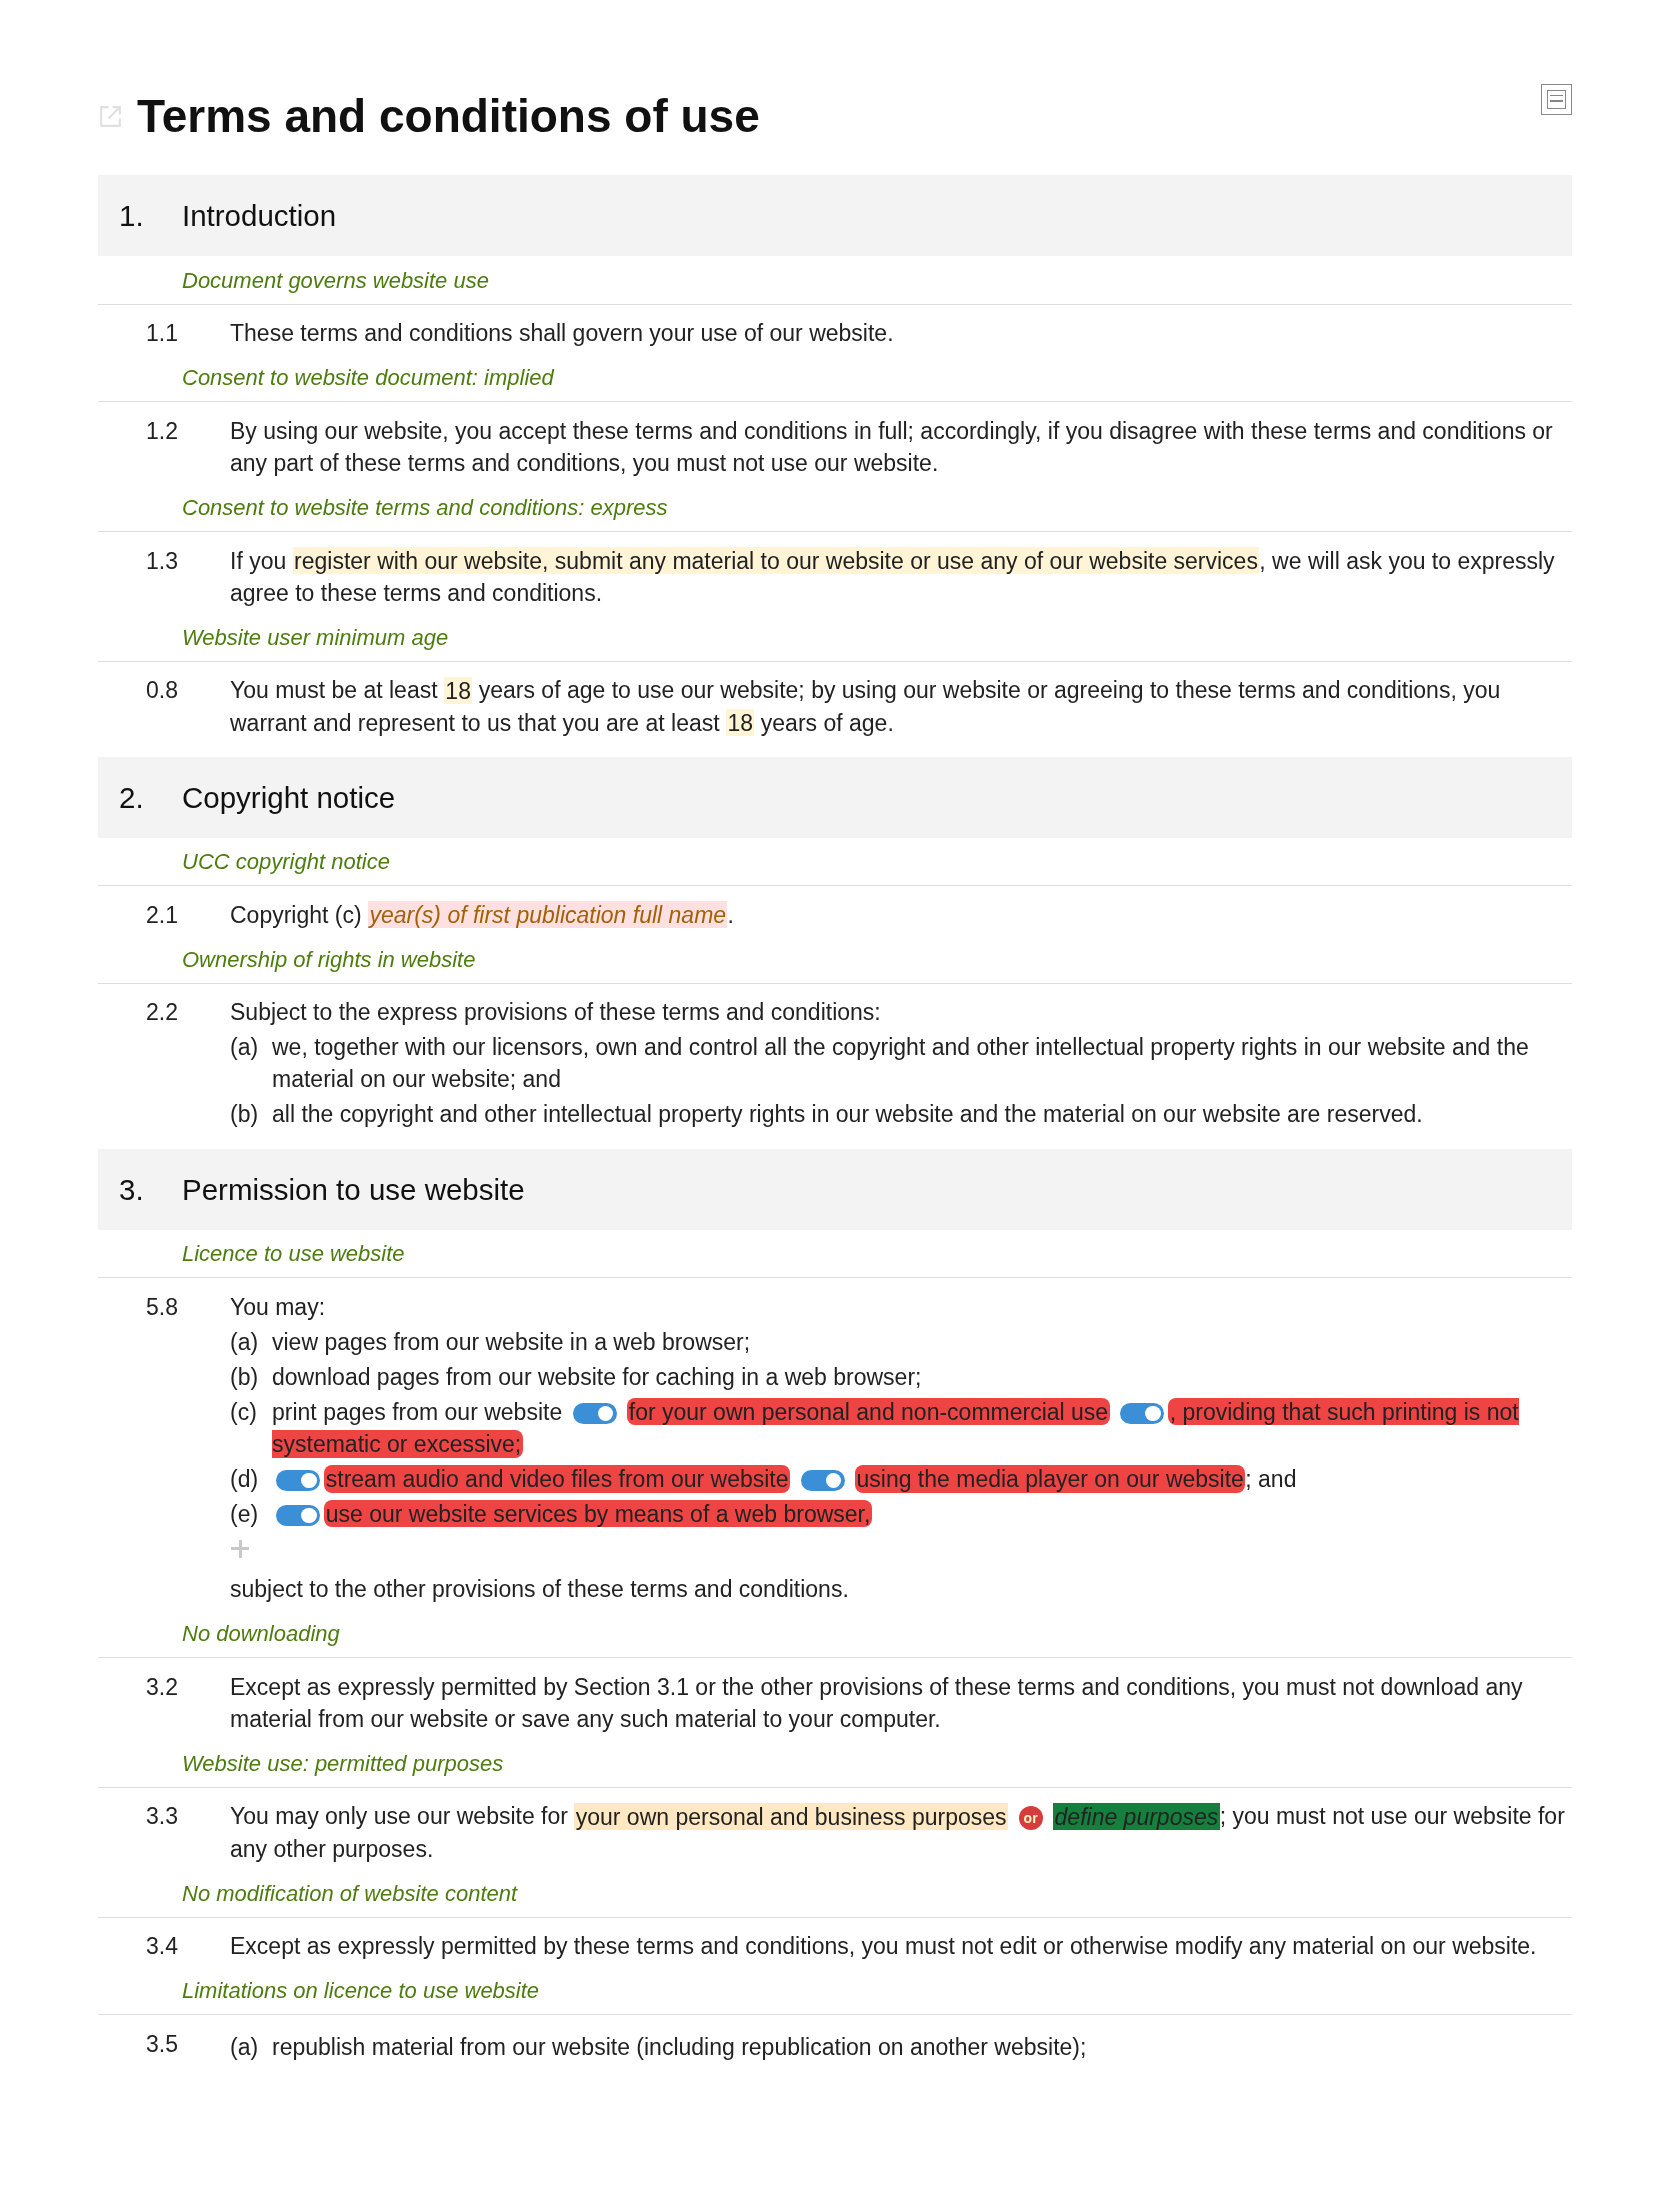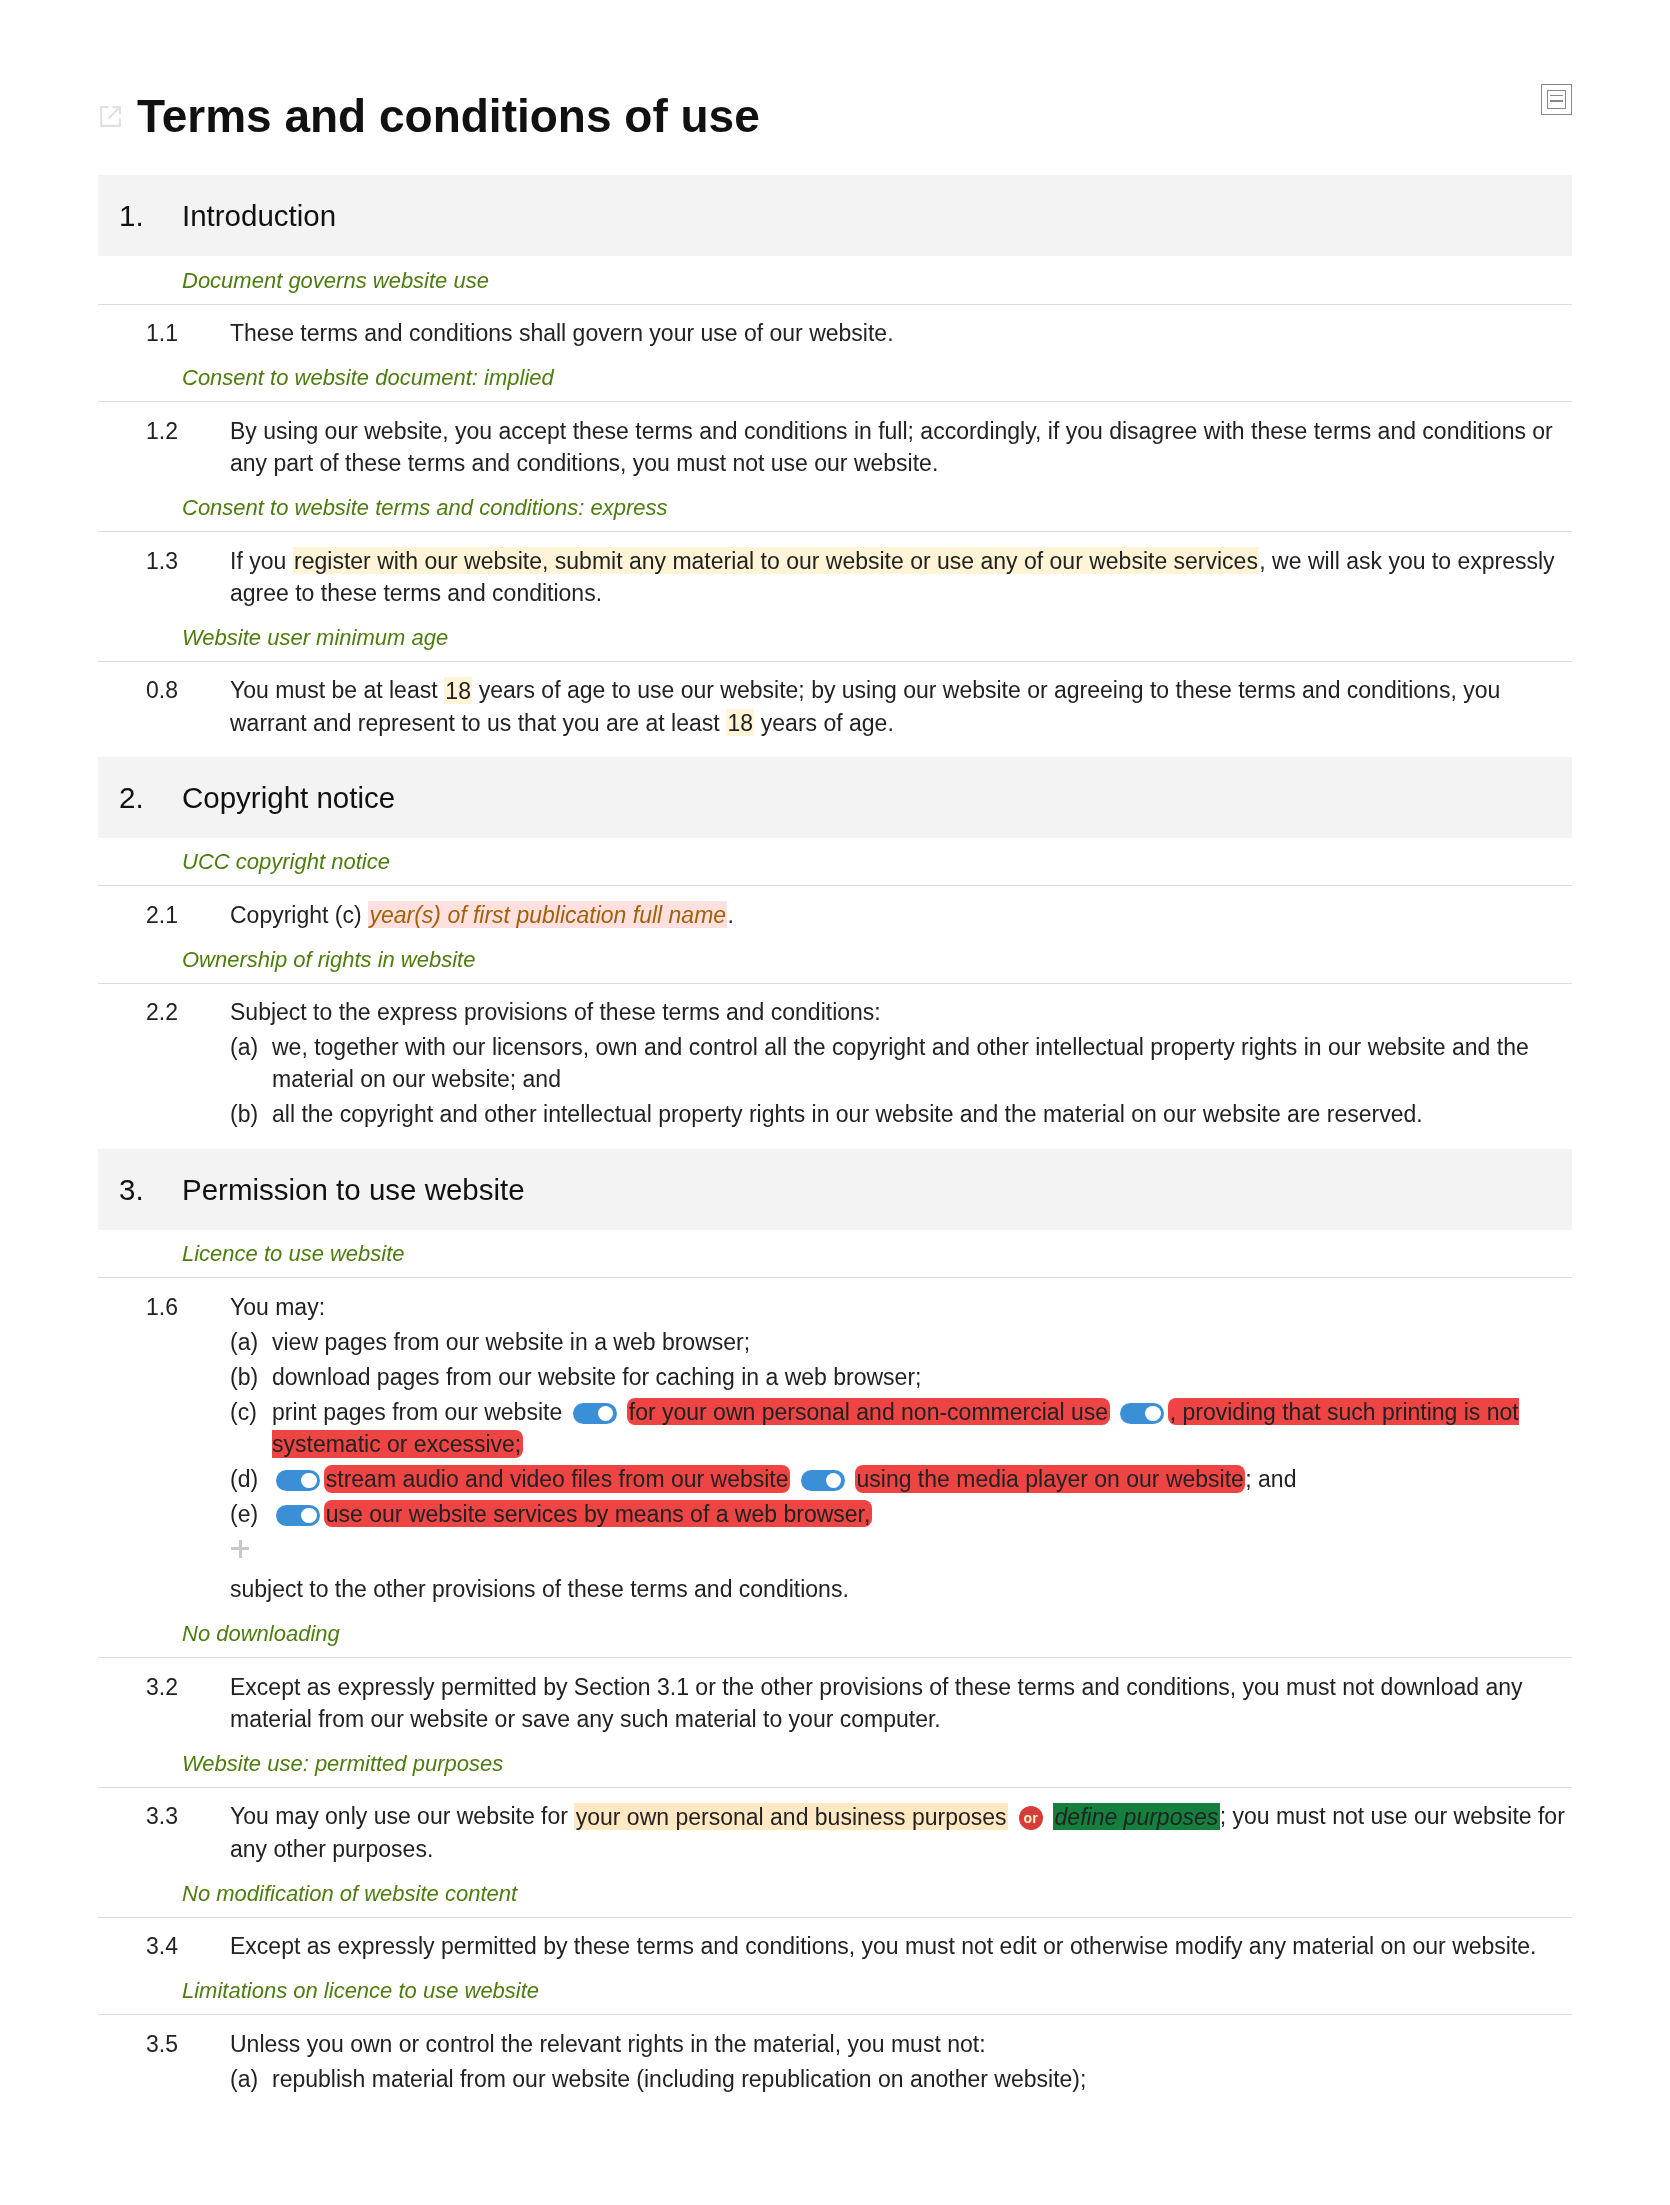--- a/index.html
+++ b/index.html
@@ -280,21 +280,21 @@
 <div class="section-heading">
   <span class="num">3.</span>
   <span class="title">Permission to use website</span>
 </div>
 
 <div class="note-row">
   <div class="gutter"></div>
   <div class="note">Licence to use website</div>
 </div>
 <div class="clause-row">
-  <div class="num">1.6</div>
+  <div class="num">5.8</div>
   <div class="body">
     <div>You may:</div>
     <div class="sub-list">
       <div class="sub-item">
         <span class="letter">(a)</span>
         <span class="text">view pages from our website in a web browser;</span>
       </div>
       <div class="sub-item">
         <span class="letter">(b)</span>
         <span class="text">download pages from our website for caching in a web browser;</span>
@@ -359,21 +359,20 @@
   <div class="body">Except as expressly permitted by these terms and conditions, you must not edit or otherwise modify any material on our website.</div>
 </div>
 
 <div class="note-row">
   <div class="gutter"></div>
   <div class="note">Limitations on licence to use website</div>
 </div>
 <div class="clause-row">
   <div class="num">3.5</div>
   <div class="body">
-    <div>Unless you own or control the relevant rights in the material, you must not:</div>
     <div class="sub-list">
       <div class="sub-item">
         <span class="letter">(a)</span>
         <span class="text">republish material from our website (including republication on another website);</span>
       </div>
     </div>
   </div>
 </div>
 
 

